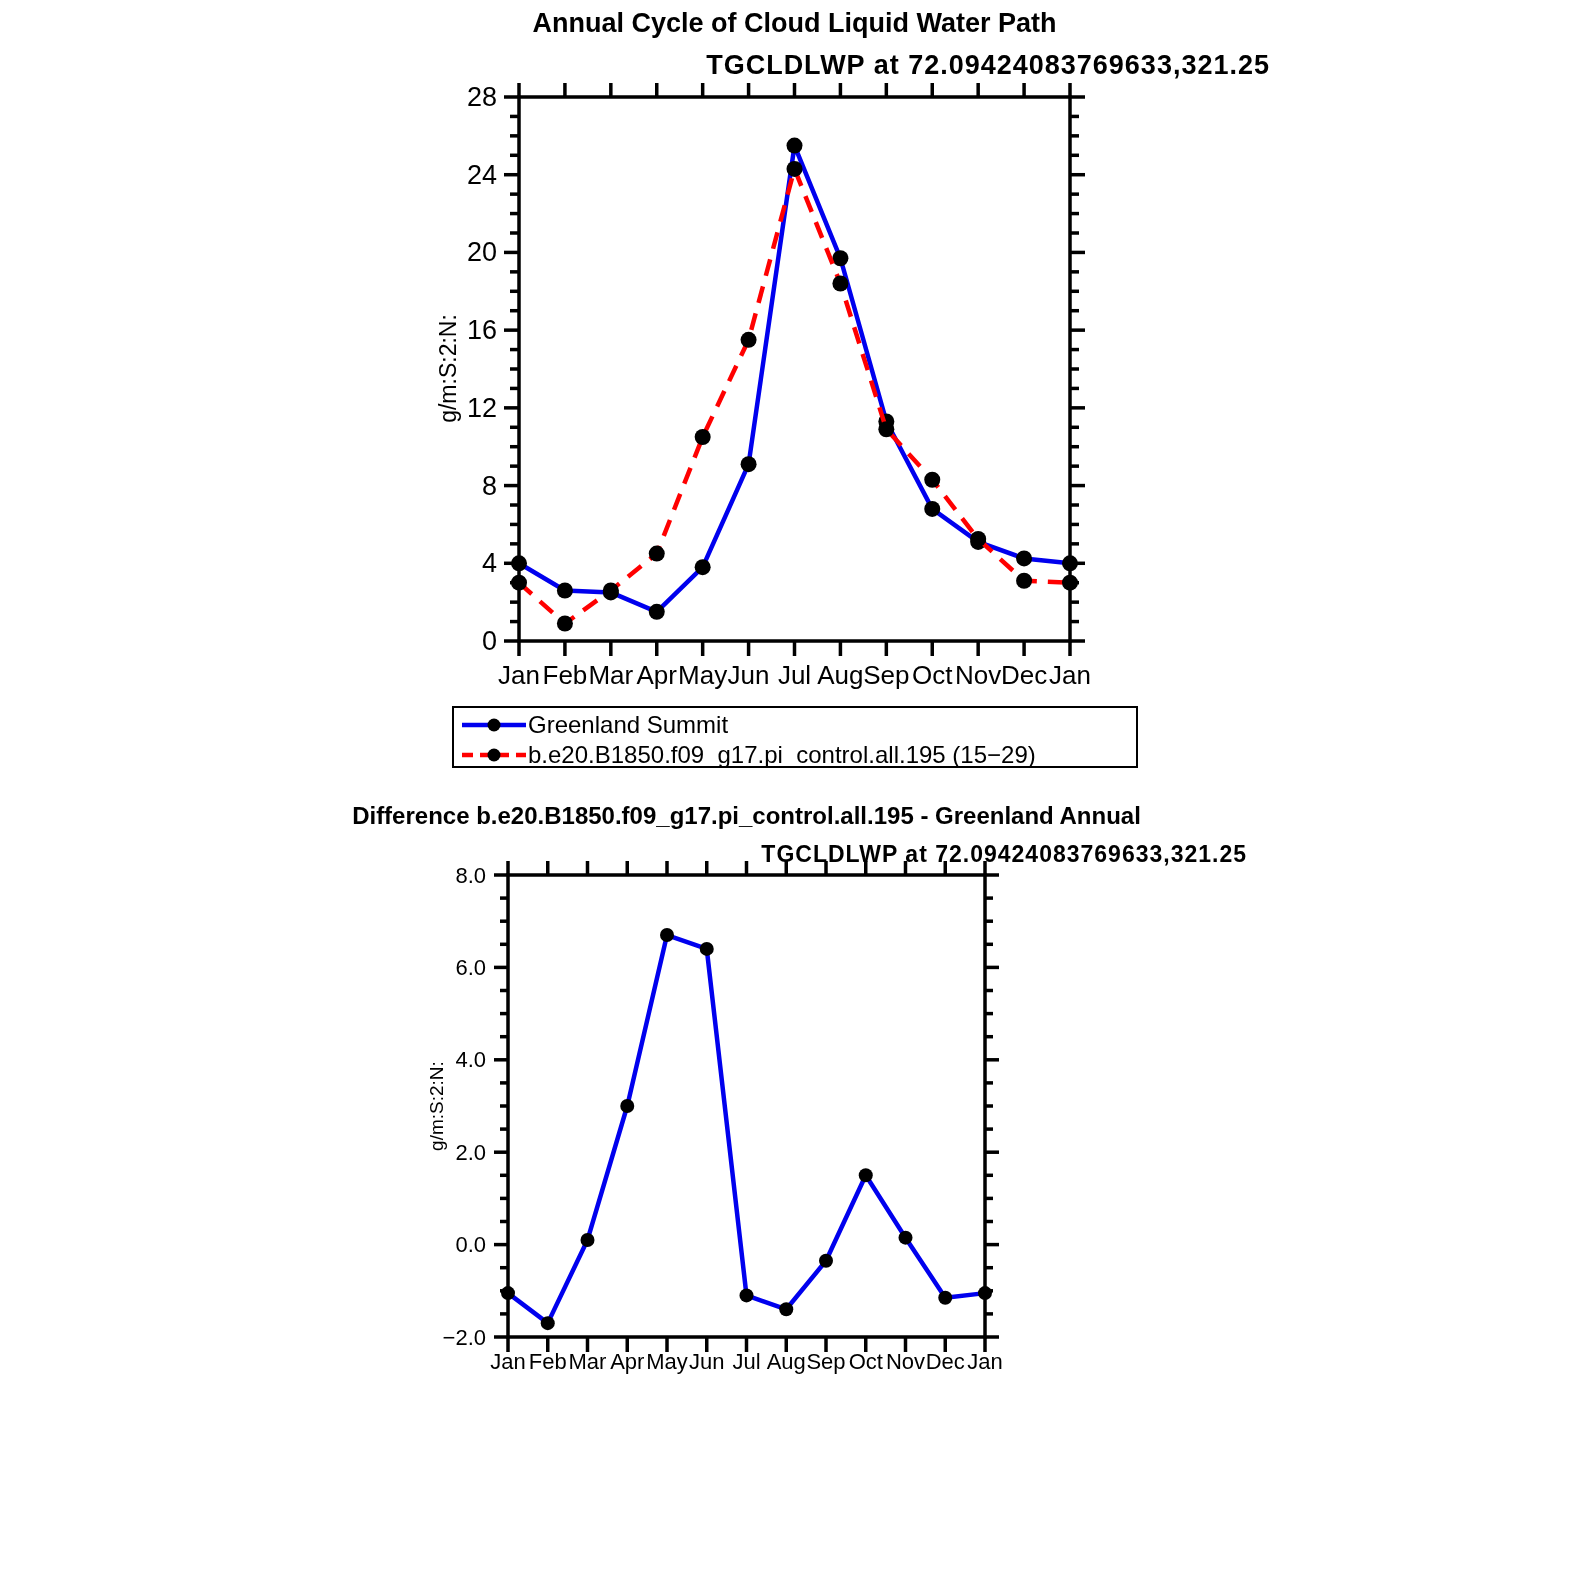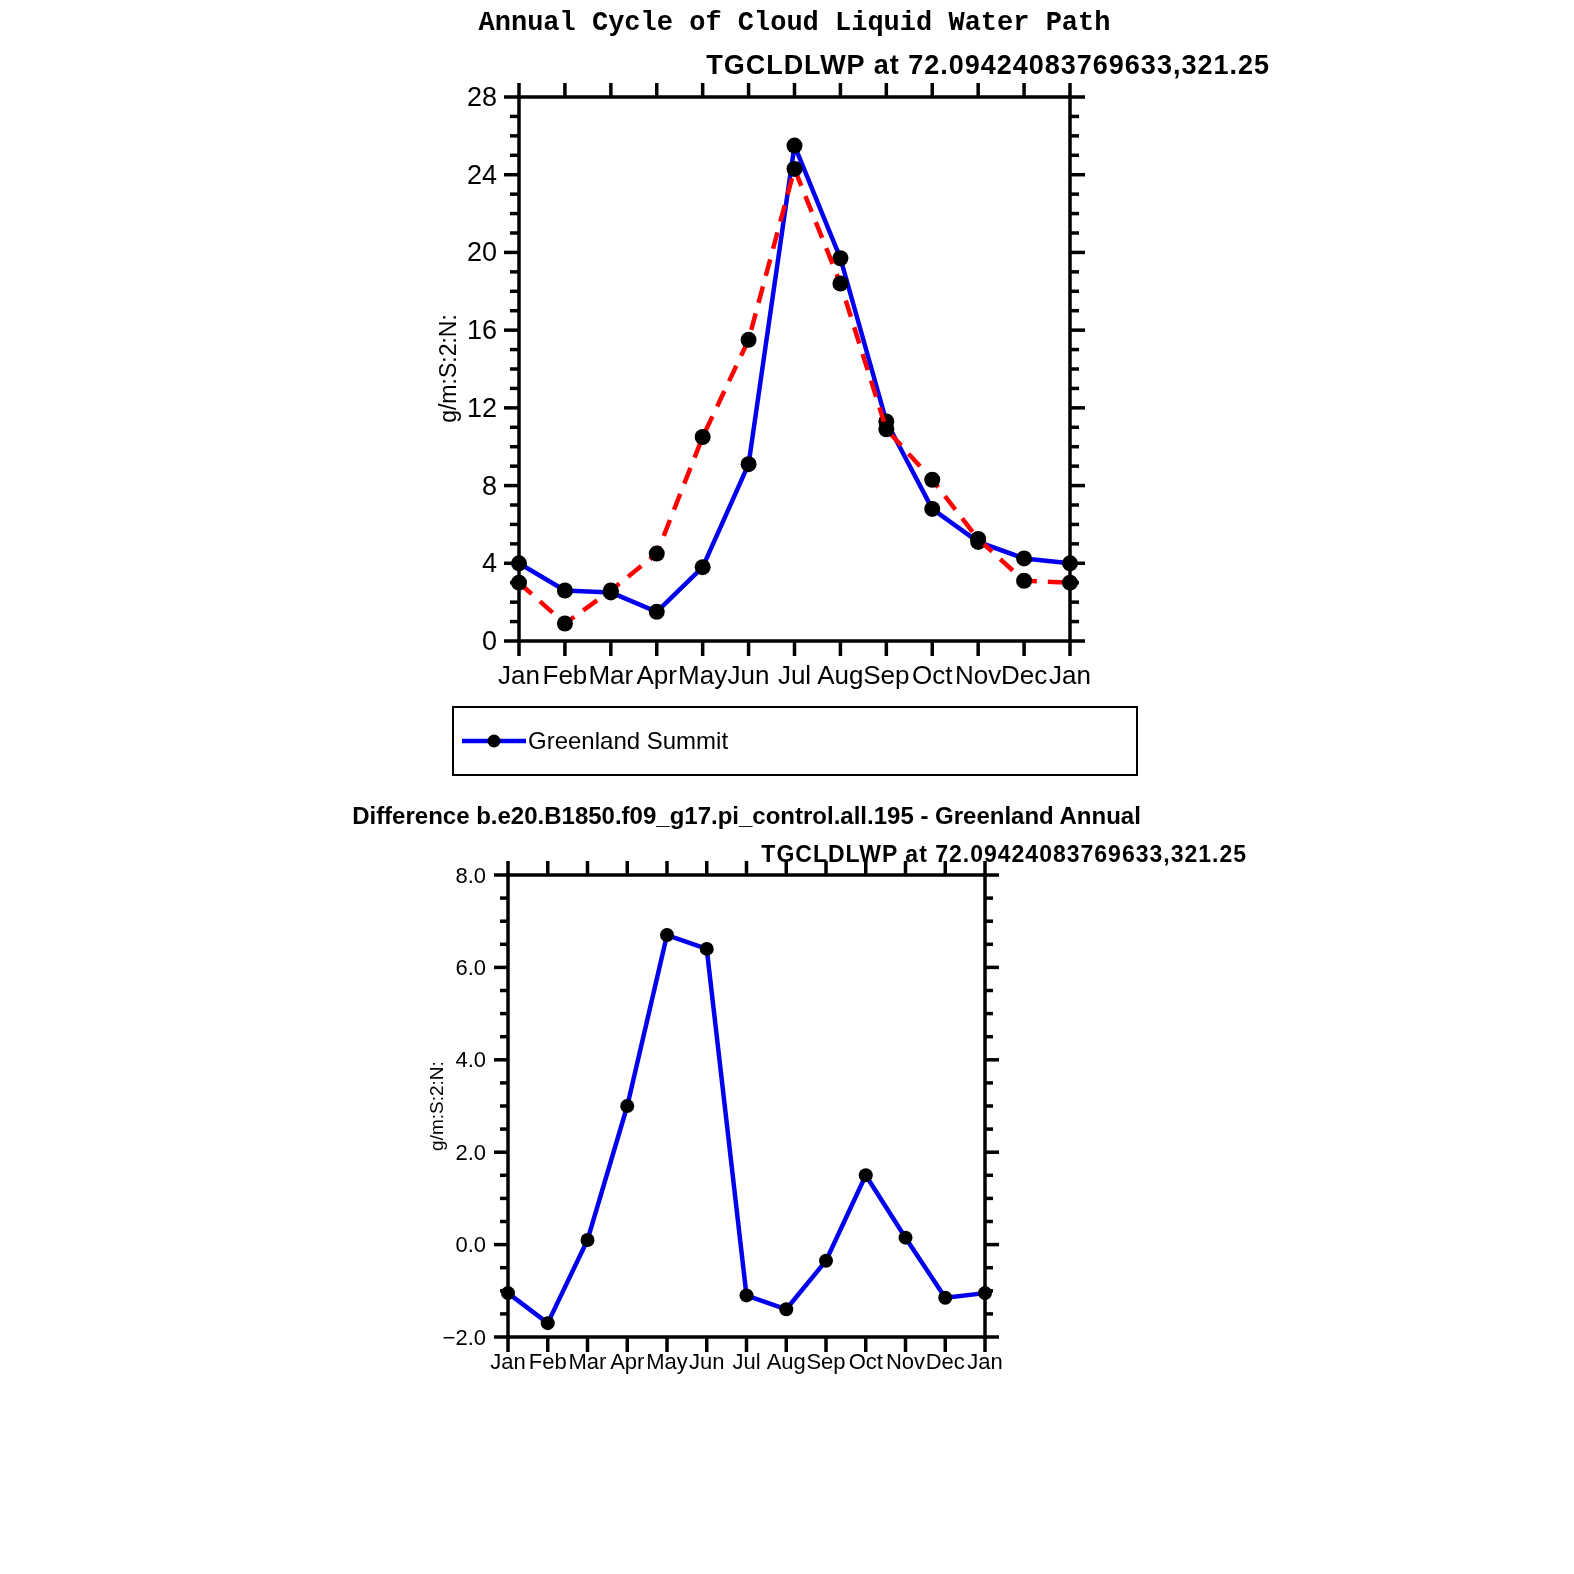--- a/index.html
+++ b/index.html
@@ -2,31 +2,31 @@
 <html><head>
 <meta charset="utf-8">
 <style>
   html,body{margin:0;padding:0;}
   body{
     width:1574px;height:1574px;position:relative;background:#ffffff;
     font-family:"Liberation Sans",sans-serif;color:#000;overflow:hidden;
   }
   .title{position:absolute;text-align:center;font-weight:bold;white-space:nowrap;}
   .subtitle{position:absolute;text-align:right;font-weight:bold;letter-spacing:1px;white-space:nowrap;}
-  #c1-title{left:319px;width:951px;top:8px;font-size:27px;font-family:Liberation Mono, monospace;}
+  #c1-title{left:319px;width:951px;top:8px;font-size:27px;}
   #c1-sub{left:319px;width:951px;top:50px;font-size:27px;}
   #c2-title{left:246px;width:1001px;top:802px;font-size:24px;}
   #c2-sub{left:246px;width:1001px;top:841px;font-size:23px;}
   .ylab{position:absolute;text-align:center;transform:rotate(-90deg);transform-origin:center center;white-space:nowrap;}
   #c1-ylab{left:298px;top:355px;width:300px;font-size:23px;}
   #c2-ylab{left:287px;top:1095px;width:300px;font-size:19px;}
   #chart-svg{position:absolute;left:0;top:0;}
   #chart-svg text{font-family:"Liberation Sans",sans-serif;fill:#000;}
   .legend{
-    position:absolute;left:452px;top:706px;width:686px;height:70px;
+    position:absolute;left:452px;top:706px;width:686px;height:62px;
     border:2px solid #000;box-sizing:border-box;background:#fff;
     display:flex;flex-direction:column;justify-content:space-evenly;padding:2px 0 2px 6px;
   }
   .legend-row{display:flex;align-items:center;height:30px;}
   .legend-row svg{flex:0 0 auto;display:block;}
   .legend-label{font-size:24px;line-height:30px;white-space:nowrap;}
 </style>
 </head>
 <body>
 
@@ -278,13 +278,20 @@
   </svg>
 
 <div class="legend">
   <div class="legend-row">
     <svg class="legend-sample" width="68" height="30">
       <line class="sample-line" x1="2" y1="15" x2="66" y2="15" stroke-width="4.5" stroke="#0000ee"></line>
       <circle class="sample-dot" cx="34" cy="15" r="6.5" fill="#000"></circle>
     </svg>
     <span class="legend-label">Greenland Summit</span>
   </div>
+  <div class="legend-row">
+    <svg class="legend-sample" width="68" height="30">
+      <line class="sample-line" x1="2" y1="15" x2="66" y2="15" stroke-width="4.5" stroke="#ff0000" stroke-dasharray="11 7"></line>
+      <circle class="sample-dot" cx="34" cy="15" r="6.5" fill="#000"></circle>
+    </svg>
+    <span class="legend-label">b.e20.B1850.f09_g17.pi_control.all.195 (15−29)</span>
+  </div>
 </div>
 
 </body></html>

